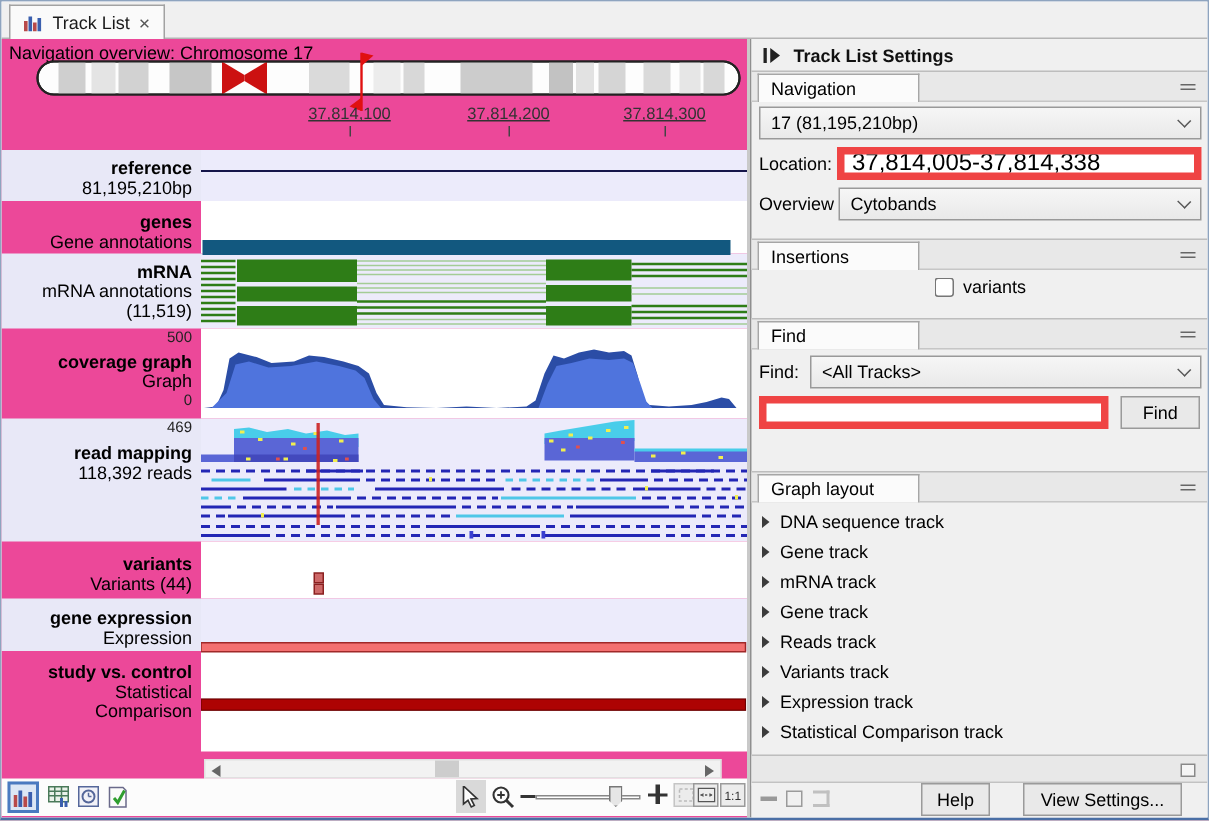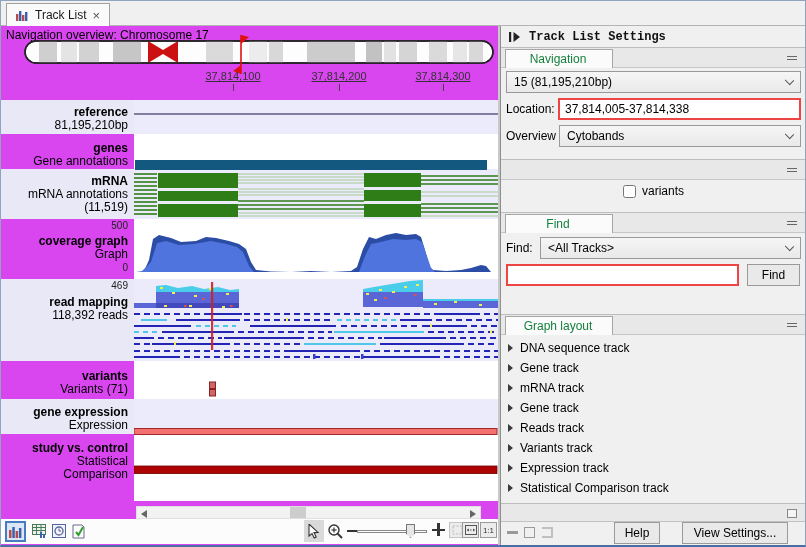--- a/index.html
+++ b/index.html
@@ -6,21 +6,21 @@
   html,body { background:#d4d0c8; }
   body { font-family:"Liberation Sans", sans-serif; }
   .app { position:relative; width:806px; height:547px; background:#fff; overflow:hidden;
          border:1px solid #8ea4bf; border-bottom:2px solid #4a6fa5; }
   
   .tabbar { position:absolute; top:0; left:0; right:0; height:25px; background:#f0f0f0; border-bottom:1px solid #b4b4b4; }
   .tab { position:absolute; left:5px; top:2px; height:23px; background:#fafafa; border:1px solid #a2a2a2; border-bottom:none;
          display:flex; align-items:center; gap:6px; padding:0 9px; font-size:12px; color:#1a1a1a; }
   .tab-close { color:#555; font-size:13px; line-height:1; cursor:default; }
   
-  .left-pane { position:absolute; top:25px; left:0; width:497px; bottom:0; background:#d946ef; }
+  .left-pane { position:absolute; top:25px; left:0; width:497px; bottom:0; background:#ec4899; }
   .right-pane { position:absolute; top:25px; left:499px; right:0; bottom:0; background:#f0f0f0; border-left:1px solid #8f8f8f; }
   .vdivider { position:absolute; top:25px; left:497px; width:2px; bottom:0; background:#c9c9c9; }
   
   .nav-label { position:absolute; top:2px; left:5px; font-size:12px; color:#000; }
   .ideogram { position:absolute; top:9px; left:0; }
   
   .ruler-lab { position:absolute; top:44px; font-size:11px; color:#333; transform:translateX(-50%);text-decoration:underline; }
   .ruler-tick { position:absolute; top:58px; width:1px; height:7px; background:#444; }
   
   .tracks { position:absolute; top:74px; left:0; width:497px; height:401px; }
@@ -46,32 +46,32 @@
   .plus-glyph::before { content:""; position:absolute; left:0; top:5.5px; width:13px; height:2.5px; background:#333; }
   .plus-glyph::after  { content:""; position:absolute; left:5.2px; top:0; width:2.5px; height:13px; background:#333; }
   .slider-track { position:absolute; top:11px; left:356px; width:70px; height:3px; background:#fff; border:1px solid #888; }
   .slider-thumb { position:absolute; top:5px; left:405px; width:9px; height:14px; background:#e6e6e6; border:1px solid #777;
                   clip-path:polygon(0 0,100% 0,100% 70%,50% 100%,0 70%); }
   .mini-btn { position:absolute; top:3px; width:17px; height:16px; border:1px solid #9a9a9a; background:#ececec;
               display:flex; align-items:center; justify-content:center; font-size:8px; color:#333; }
   .mini-btn.disabled { border-color:#c5c5c5; color:#b9b9b9; }
   
   .settings-header { position:absolute; top:0; left:0; right:0; height:21px; display:flex; align-items:center; gap:8px;
-                     padding-left:7px; font-size:12px; font-weight:bold; color:#111; background:#f0f0f0;font-family:Liberation Mono, monospace; }
+                     padding-left:7px; font-size:12px; font-weight:bold; color:#111; background:#f0f0f0; }
   .secbar { position:absolute; left:0; right:0; height:21px; background:#e8e8e8; border-top:1px solid #bdbdbd; border-bottom:1px solid #c6c6c6; }
   .sectab { position:absolute; left:4px; top:1px; bottom:-1px; min-width:108px; background:#fbfbfb; border:1px solid #a6a6a6; border-bottom:none;
-            font-size:12px; color:#15803d; padding:2px 10px 0 8px;text-align:center; }
+            font-size:12px; color:#000000; padding:2px 10px 0 8px; }
   .collapse-ic { position:absolute; right:8px; top:8px; width:10px; height:4px; border-top:1.5px solid #666; border-bottom:1.5px solid #666; }
   .restore-ic { position:absolute; right:8px; top:5px; width:10px; height:9px; border:1.3px solid #888; background:#f5f5f5; }
   .combo { position:absolute; height:22px; background:linear-gradient(#f6f6f6,#e9e9e9); border:1px solid #999;
            font-size:12px; color:#000; display:flex; align-items:center; padding:0 22px 0 7px; }
   .combo .chev { position:absolute; right:7px; top:7px; width:7px; height:7px; border-right:1.6px solid #555; border-bottom:1.6px solid #555;
                  transform:rotate(45deg) scale(1,0.9); transform-origin:center; margin-top:-2px; }
   .rlabel { position:absolute; font-size:12px; color:#000; }
-  .tinput { position:absolute; height:22px; border:2px solid #ef4444; background:#fff; font-size:12px; padding:0 5px;
+  .tinput { position:absolute; height:22px; border:5px solid #ef4444; background:#fff; font-size:16px; padding:0 5px;
             font-family:"Liberation Sans",sans-serif; color:#000; }
   .pushbtn { position:absolute; height:22px; background:#e9e9e9; border:1px solid #9a9a9a; font-size:12px; color:#000;
              display:flex; align-items:center; justify-content:center; }
   .chkrow { position:absolute; display:flex; align-items:center; gap:6px; font-size:12px; }
   .chkrow input { width:13px; height:13px; }
   .layout-item { position:absolute; left:7px; display:flex; align-items:center; gap:7px; font-size:12px; color:#000; height:18px; }
   .tri { width:0; height:0; border-style:solid; border-width:4px 0 4px 5.5px; border-color:transparent transparent transparent #3c3c3c; }
   .rp-bottom { position:absolute; left:0; right:0; bottom:0; height:24px; background:#f0f0f0; border-top:1px solid #c2c2c2; }
   .gray-ic { position:absolute; top:9px; background:#999; }
   .boxed-ic { position:absolute; top:5px; width:11px; height:11px; border:1.4px solid #9a9a9a; }
@@ -169,21 +169,21 @@
         <div class="tsub">Graph</div>
         <div class="tnum" style="bottom:6px">0</div>
       </div>
       <div class="tlabel" style="top:179px;height:82px;background:#e8e8f7">
         <div class="tnum" style="top:2px">469</div>
         <div class="tname" style="margin-top:16px">read mapping</div>
         <div class="tsub">118,392 reads</div>
       </div>
       <div class="tlabel" style="top:261px;height:38px;padding-top:8px">
         <div class="tname">variants</div>
-        <div class="tsub">Variants (71)</div>
+        <div class="tsub">Variants (44)</div>
       </div>
       <div class="tlabel" style="top:299px;height:35px;background:#e8e8f7;padding-top:6px">
         <div class="tname">gene expression</div>
         <div class="tsub">Expression</div>
       </div>
       <div class="tlabel" style="top:334px;height:67px;padding-top:7px">
         <div class="tname">study vs. control</div>
         <div class="tsub">Statistical Comparison</div>
       </div>
 
@@ -432,32 +432,33 @@
           <polygon points="5.5,1 12,6 5.5,11" fill="#222"></polygon>
         </svg>
       <span>Track List Settings</span>
     </div>
 
     <div class="secbar" style="top:21px">
       <div class="sectab">Navigation</div>
       <div class="collapse-ic"></div>
     </div>
     <div class="combo" style="top:45px;left:5px;width:295px">
-      <span>15 (81,195,210bp)</span>
+      <span>17 (81,195,210bp)</span>
       <span class="chev"></span>
     </div>
     <span class="rlabel" style="top:76px;left:5px">Location:</span>
     <input class="tinput" style="top: 72px; left: 57px; width: 243px;" value="37,814,005-37,814,338">
     <span class="rlabel" style="top:103px;left:5px">Overview</span>
     <div class="combo" style="top:99px;left:58px;width:242px">
       <span>Cytobands</span>
       <span class="chev"></span>
     </div>
 
     <div class="secbar" style="top:133px">
+      <div class="sectab">Insertions</div>
       <div class="collapse-ic"></div>
     </div>
     <div class="chkrow" style="top:158px;left:122px">
       <input type="checkbox" style="">
       <span>variants</span>
     </div>
 
     <div class="secbar" style="top:186px">
       <div class="sectab">Find</div>
       <div class="collapse-ic"></div>

